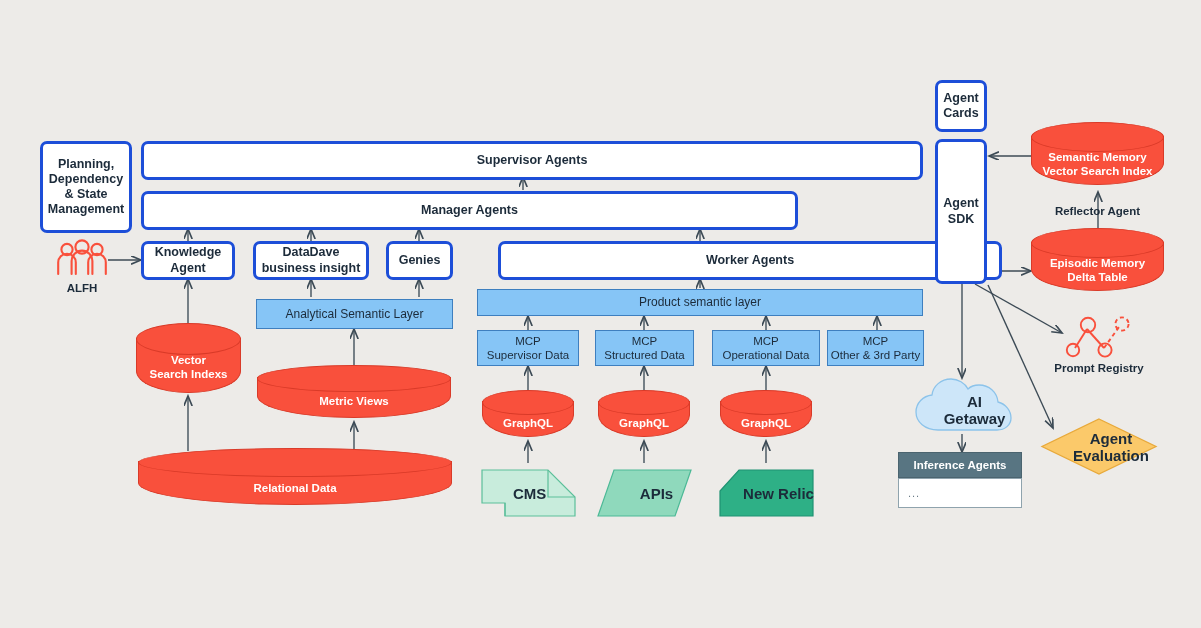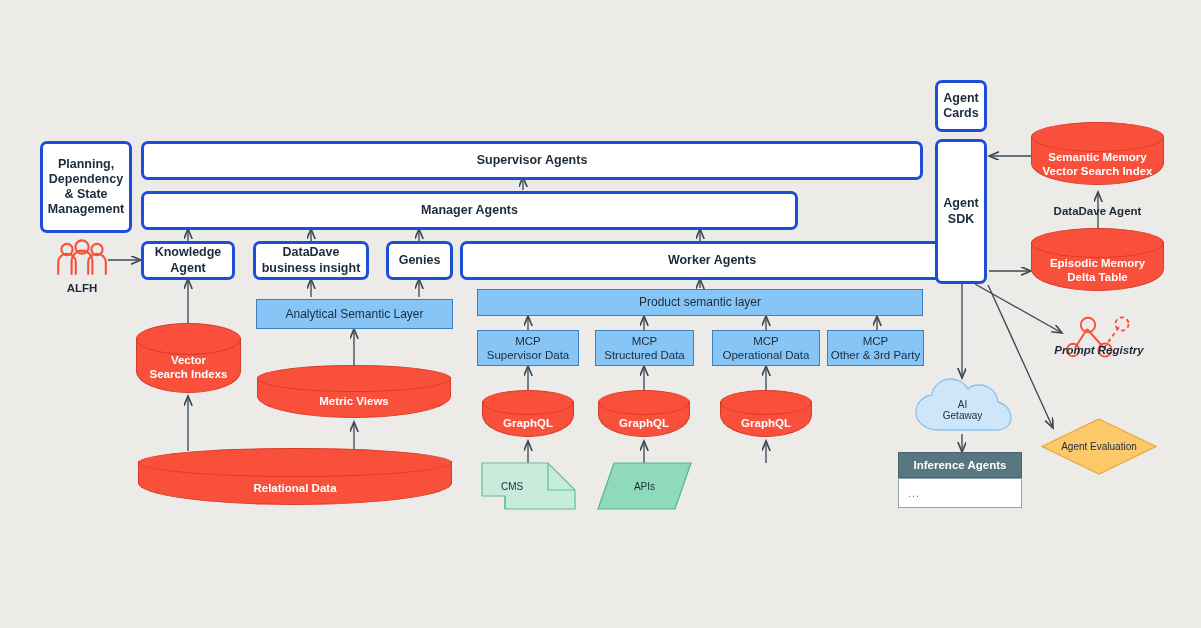--- a/index.html
+++ b/index.html
@@ -57,28 +57,28 @@
     display:flex;align-items:center;justify-content:center;box-sizing:border-box;
   }
   .inf-body{
     position:absolute;background:#FFFFFF;border:1px solid #8FA3AD;
     box-sizing:border-box;display:flex;align-items:center;
     padding-left:9px;font-size:11px;color:#6B7C87;letter-spacing:1px;
   }
 
   .diamondwrap{position:absolute;}
   .cloudwrap{position:absolute;}
-  .greenwrap{position:absolute;}
+  .greenwrap{position:absolute;margin-top:7px;}
   .alfhwrap{position:absolute;}
   .promptwrap{position:absolute;}
 
   .shapetext{
-    position:absolute;left:0;top:0;width:100%;height:100%;
+    position:absolute;left:12px;top:0;width:100%;height:100%;
     display:flex;align-items:center;justify-content:center;
-    font-size:10px;color:#1C2B3A;text-align:center;pointer-events:none;
+    font-size:15px;color:#1C2B3A;text-align:center;pointer-events:none;font-weight:bold;
   }
   svg{display:block;overflow:visible;}
 </style>
 </head>
 <body>
 
 <div id="canvas">
 
   <svg style="position:absolute;left:0;top:0;width:1201px;height:628px;">
     <defs>
@@ -165,21 +165,21 @@
   </div>
 
   <div class="node wbox band" style="left:141px;top:141px;width:782px;height:39px;">
     <span>Supervisor Agents</span>
   </div>
 
   <div class="node wbox band" style="left:141px;top:191px;width:657px;height:39px;">
     <span>Manager Agents</span>
   </div>
 
-  <div class="node wbox band" style="left:460px;top:241px;width:504px;height:39px;">
+  <div class="node wbox band" style="left:498px;top:241px;width:504px;height:39px;">
     <span>Worker Agents</span>
   </div>
 
   <div class="node wbox" style="left:141px;top:241px;width:94px;height:39px;flex-direction:column;">
     <span>Knowledge</span>
     <span>Agent</span>
   </div>
 
   <div class="node wbox" style="left:253px;top:241px;width:116px;height:39px;flex-direction:column;">
     <span>DataDave</span>
@@ -271,41 +271,47 @@
     <div class="shapetext" style="justify-content:flex-start;padding-left:20px;padding-bottom:6px;">CMS</div>
   </div>
 
   <div class="greenwrap" style="left:597px;top:462px;width:95px;height:48px;">
     <svg width="95" height="48" viewBox="0 0 95 48">
       <path d="M17,1 H94 L78,47 H1 Z" fill="#8FD9BC" stroke="#4CB996" stroke-width="1.2"></path>
     </svg>
     <div class="shapetext">APIs</div>
   </div>
 
+  <div class="greenwrap" style="left:719px;top:462px;width:95px;height:48px;">
+    <svg width="95" height="48" viewBox="0 0 95 48">
+      <path d="M20,1 H94 V47 H1 V22 Z" fill="#2EB086" stroke="#1F9272" stroke-width="1.2"></path>
+    </svg>
+    <div class="shapetext">New Relic</div>
+  </div>
 
   <div class="node wbox" style="left:935px;top:80px;width:52px;height:52px;flex-direction:column;">
     <span>Agent</span>
     <span>Cards</span>
   </div>
 
   <div class="node wbox" style="left:935px;top:139px;width:52px;height:145px;flex-direction:column;">
     <span>Agent</span>
     <span>SDK</span>
   </div>
 
   <div class="cyl" style="left:1031px;top:122px;width:133px;height:70px;">
     <div class="body" style="top:14px;height:48px;"></div>
     <div class="top" style="height:28px;"></div>
     <div class="lbl" style="top:28px;">
       <div>Semantic Memory</div>
       <div>Vector Search Index</div>
     </div>
   </div>
 
-  <div class="plainlabel" style="left:1031px;top:205px;width:133px;">DataDave Agent</div>
+  <div class="plainlabel" style="left:1031px;top:205px;width:133px;">Reflector Agent</div>
 
   <div class="cyl" style="left:1031px;top:228px;width:133px;height:70px;">
     <div class="body" style="top:14px;height:48px;"></div>
     <div class="top" style="height:28px;"></div>
     <div class="lbl" style="top:28px;">
       <div>Episodic Memory</div>
       <div>Delta Table</div>
     </div>
   </div>
 
@@ -314,21 +320,21 @@
       <g stroke="#F9503C" stroke-width="1.9" fill="none">
         <line x1="27" y1="14" x2="15" y2="33"></line>
         <line x1="27" y1="14" x2="44" y2="33"></line>
         <line x1="44" y1="33" x2="59" y2="12" stroke-dasharray="4 3.2"></line>
         <circle cx="28" cy="10" r="7.2"></circle>
         <circle cx="13" cy="35" r="6.2"></circle>
         <circle cx="45" cy="35" r="6.6"></circle>
         <circle cx="62" cy="9" r="6.6" stroke-dasharray="4 3.2"></circle>
       </g>
     </svg>
-    <div class="plainlabel" style="left:-12px;top:29px;width:102px;font-style:italic;">Prompt Registry</div>
+    <div class="plainlabel" style="left:-12px;top:47px;width:102px;">Prompt Registry</div>
   </div>
 
   <div class="cloudwrap" style="left:911px;top:376px;width:103px;height:60px;">
     <svg width="103" height="60" viewBox="0 0 103 60">
       <path d="M27,54 C14,54 5,46 5,36 C5,27 12,20 21,19 C22,10 30,3 40,3 C47,3 54,7 57,13
                C60,10 64,9 68,9 C78,9 86,16 87,26 C95,28 100,35 100,42 C100,49 94,54 86,54 Z" fill="#CDE6F9" stroke="#8CC3EA" stroke-width="1.3"></path>
     </svg>
     <div class="shapetext" style="flex-direction:column;padding-top:4px;">
       <span>AI</span>
       <span>Getaway</span>

